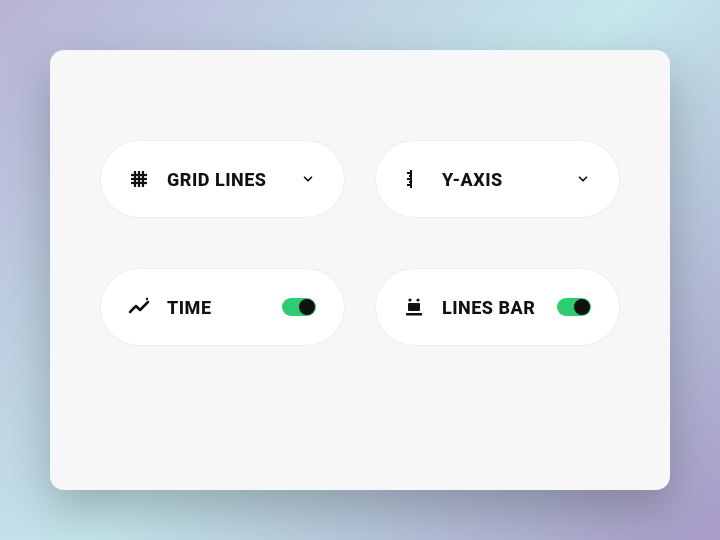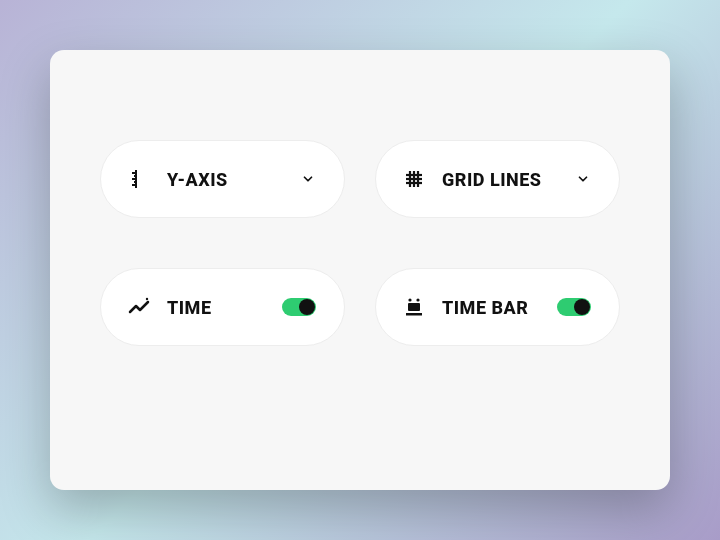--- a/index.html
+++ b/index.html
@@ -82,49 +82,49 @@
 </style>
 </head>
 <body>
 
 <div class="panel">
 
   <div class="row">
 
     <div class="pill">
       <span class="icon">
+        <svg width="24" height="24" viewBox="0 0 24 24" fill="none" stroke="#111" stroke-width="2.2">
+          <line x1="4" y1="8" x2="20" y2="8"></line>
+          <line x1="4" y1="12" x2="20" y2="12"></line>
+          <line x1="4" y1="16" x2="20" y2="16"></line>
+          <line x1="8" y1="4" x2="8" y2="20"></line>
+          <line x1="12" y1="4" x2="12" y2="20"></line>
+          <line x1="16" y1="4" x2="16" y2="20"></line>
+        </svg>
+      </span>
+      <span class="label">GRID LINES</span>
+      <span class="chevron">
+        <svg width="14" height="14" viewBox="0 0 24 24" fill="none" stroke="#111" stroke-width="3" stroke-linecap="round" stroke-linejoin="round">
+          <polyline points="6 9 12 15 18 9"></polyline>
+        </svg>
+      </span>
+    </div>
+
+    <div class="pill">
+      <span class="icon">
         <svg width="24" height="24" viewBox="0 0 24 24" fill="none" stroke="#111" stroke-width="2">
           <line x1="9" y1="3" x2="9" y2="21"></line>
           <line x1="5" y1="6" x2="9" y2="6"></line>
           <line x1="5" y1="12" x2="9" y2="12"></line>
           <line x1="5" y1="18" x2="9" y2="18"></line>
           <line x1="7" y1="9" x2="9" y2="9"></line>
           <line x1="7" y1="15" x2="9" y2="15"></line>
         </svg>
       </span>
       <span class="label">Y-AXIS</span>
-      <span class="chevron">
-        <svg width="14" height="14" viewBox="0 0 24 24" fill="none" stroke="#111" stroke-width="3" stroke-linecap="round" stroke-linejoin="round">
-          <polyline points="6 9 12 15 18 9"></polyline>
-        </svg>
-      </span>
-    </div>
-
-    <div class="pill">
-      <span class="icon">
-        <svg width="24" height="24" viewBox="0 0 24 24" fill="none" stroke="#111" stroke-width="2.2">
-          <line x1="4" y1="8" x2="20" y2="8"></line>
-          <line x1="4" y1="12" x2="20" y2="12"></line>
-          <line x1="4" y1="16" x2="20" y2="16"></line>
-          <line x1="8" y1="4" x2="8" y2="20"></line>
-          <line x1="12" y1="4" x2="12" y2="20"></line>
-          <line x1="16" y1="4" x2="16" y2="20"></line>
-        </svg>
-      </span>
-      <span class="label">GRID LINES</span>
       <span class="chevron">
         <svg width="14" height="14" viewBox="0 0 24 24" fill="none" stroke="#111" stroke-width="3" stroke-linecap="round" stroke-linejoin="round">
           <polyline points="6 9 12 15 18 9"></polyline>
         </svg>
       </span>
     </div>
 
   </div>
 
   <div class="row">
@@ -144,21 +144,21 @@
 
     <div class="pill">
       <span class="icon">
         <svg width="24" height="24" viewBox="0 0 24 24" fill="#111">
           <rect x="6" y="8" width="12" height="8" rx="1"></rect>
           <circle cx="8" cy="5" r="1.6"></circle>
           <circle cx="16" cy="5" r="1.6"></circle>
           <rect x="4" y="18" width="16" height="2.5"></rect>
         </svg>
       </span>
-      <span class="label">TIME BAR</span>
+      <span class="label">LINES BAR</span>
       <span class="toggle">
         <span class="knob"></span>
       </span>
     </div>
 
   </div>
 
 </div>
 
 </body></html>

